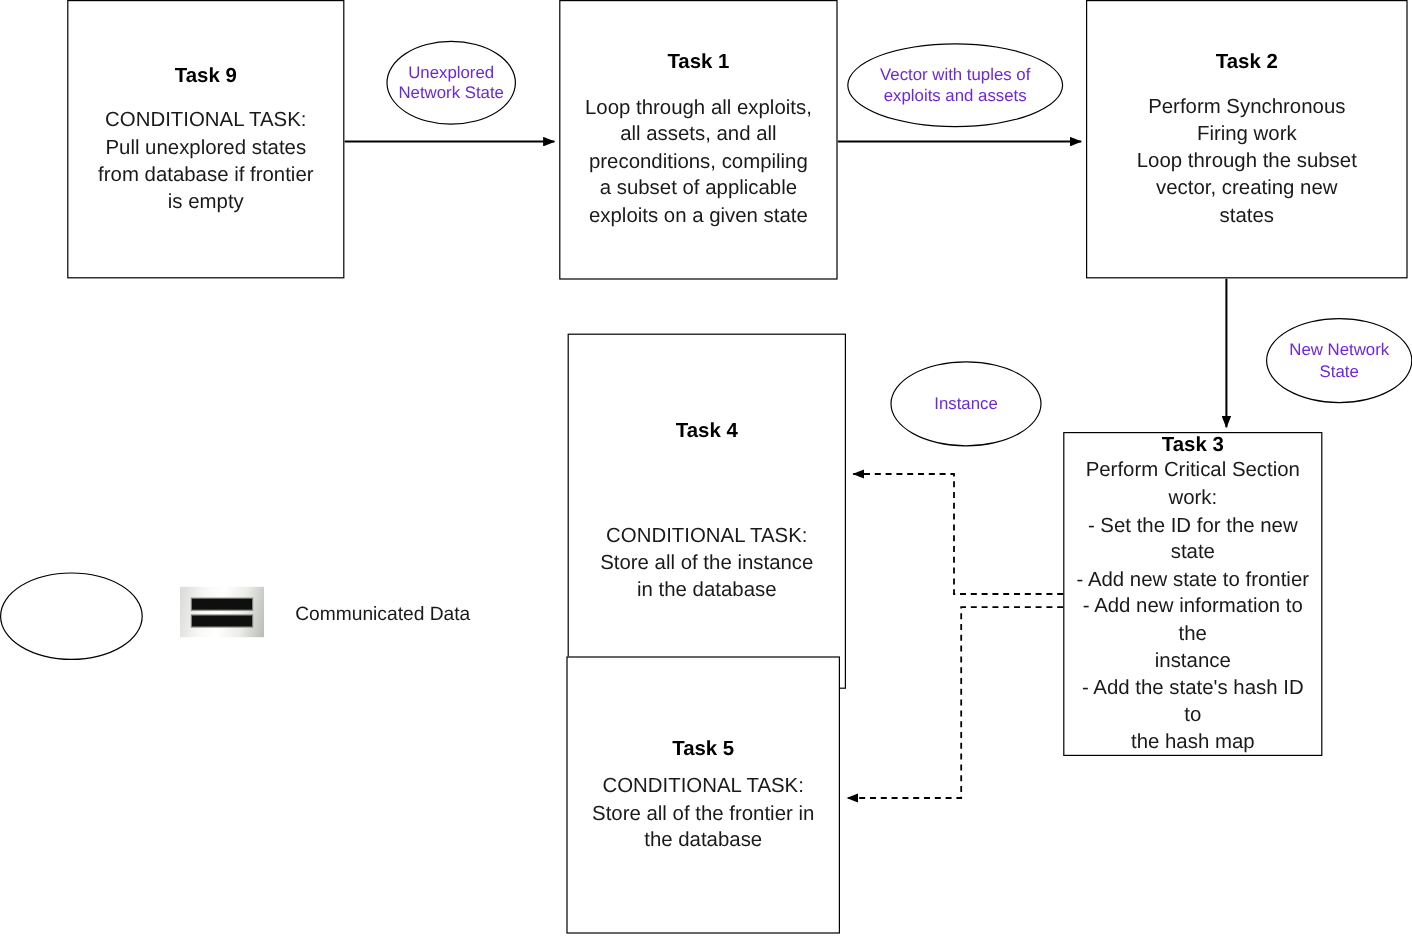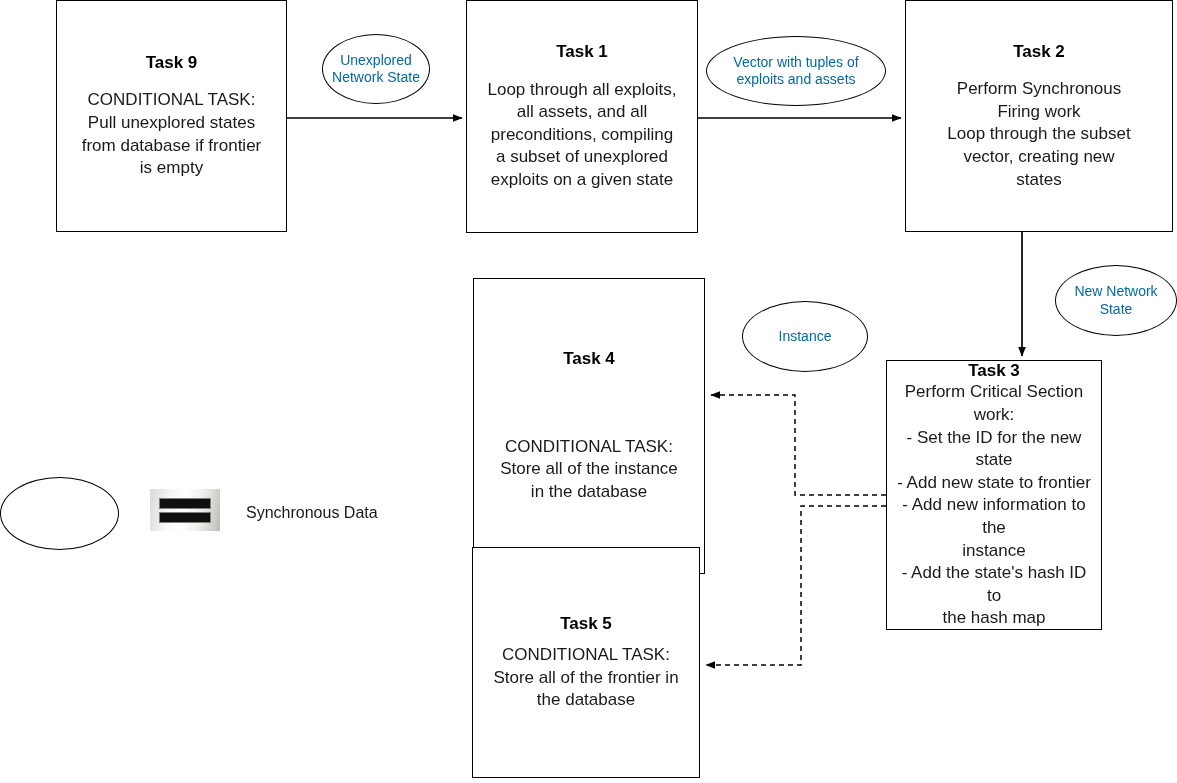--- a/index.html
+++ b/index.html
@@ -60,21 +60,21 @@
     border-radius: 50%;
     background: #ffffff;
     display: flex;
     align-items: center;
     justify-content: center;
     text-align: center;
   }
   .ellipse-label {
     font-size: 14px;
     line-height: 1.25;
-    color: #0369a1;
+    color: #6d28d9;
     white-space: pre-line;
     padding: 0 6px;
   }
 
   
   #connectors {
     position: absolute;
     left: 0;
     top: 0;
     width: 1177px;
@@ -147,21 +147,21 @@
 from database if frontier
 is empty</div>
   </div>
 
   <div class="node-box" style="left:466px; top:0px; width:232px; height:233px;">
     <div class="node-title">Task 1</div>
     <div class="gap-sm"></div>
     <div class="node-body">Loop through all exploits,
 all assets, and all
 preconditions, compiling
-a subset of unexplored
+a subset of applicable
 exploits on a given state</div>
   </div>
 
   <div class="node-box" style="left:905px; top:0px; width:268px; height:232px;">
     <div class="node-title">Task 2</div>
     <div class="gap-sm"></div>
     <div class="node-body">Perform Synchronous
 Firing work
 Loop through the subset
 vector, creating new
@@ -216,15 +216,15 @@
   </div>
 
 
   <div class="legend-ellipse" style="left:0px; top:477px; width:119px; height:73px;"></div>
 
   <div class="legend-icon" style="left:150px; top:489px; width:70px; height:42px;">
     <div class="legend-icon-bar"></div>
     <div class="legend-icon-bar"></div>
   </div>
 
-  <div class="legend-label" style="left:246px; top:504px;">Synchronous Data</div>
+  <div class="legend-label" style="left:246px; top:504px;">Communicated Data</div>
 
 </div>
 
 </body></html>

